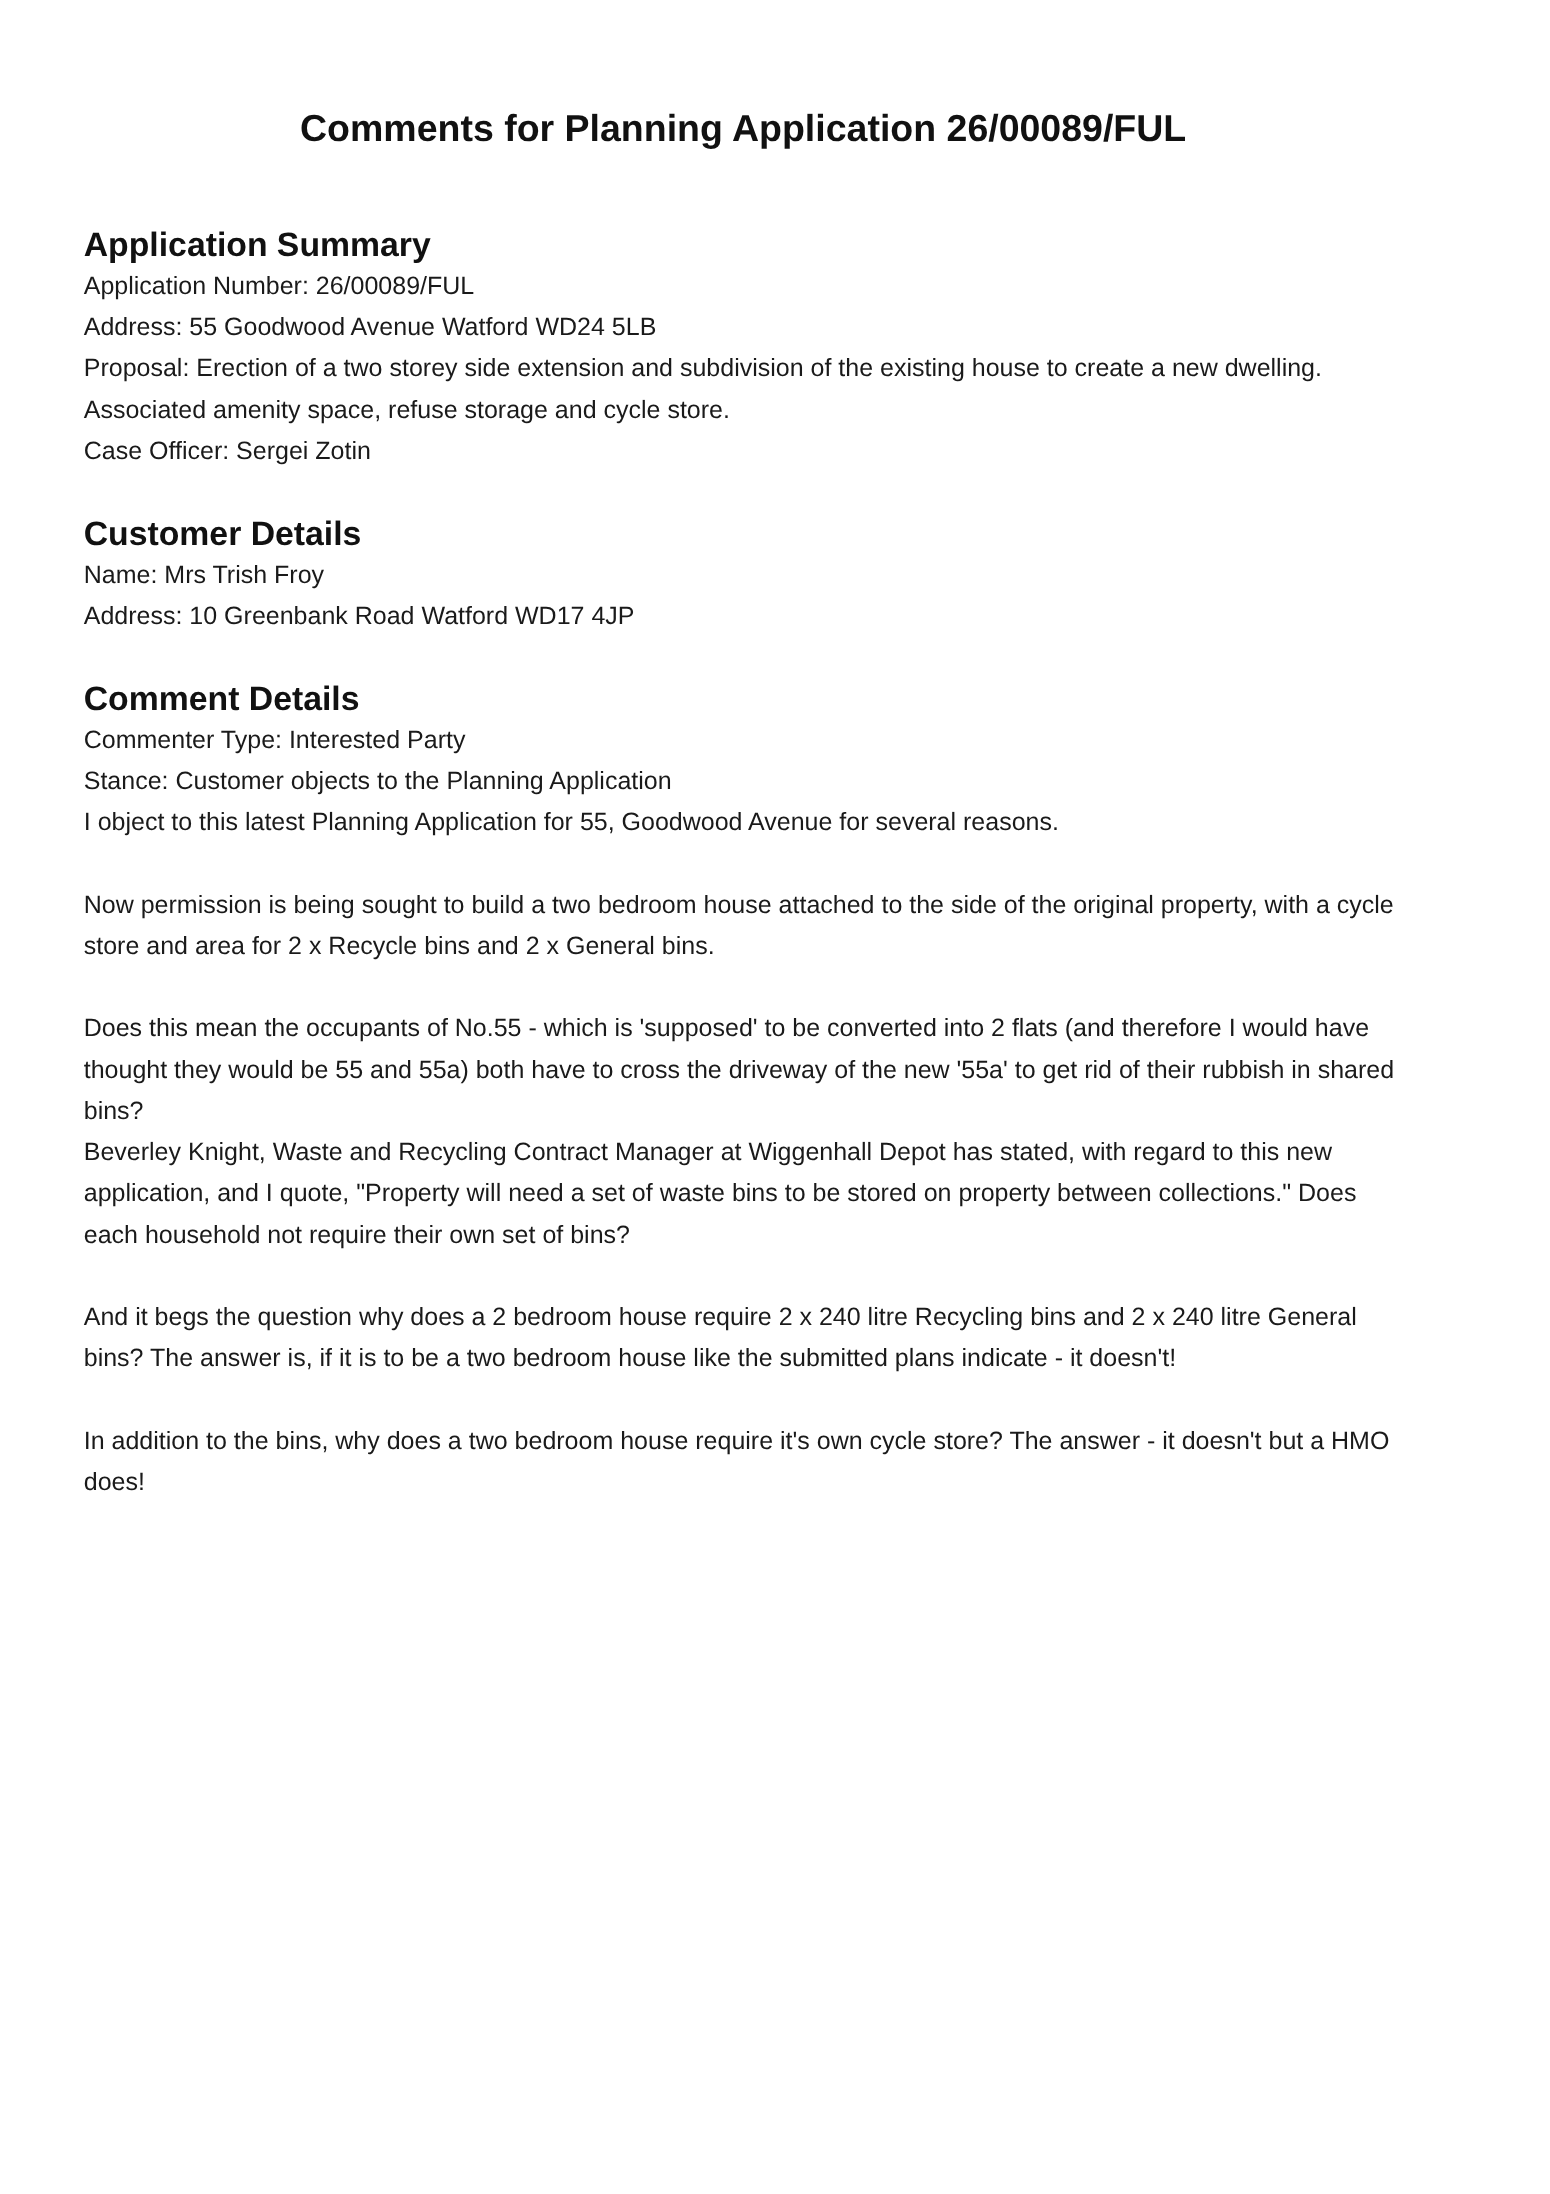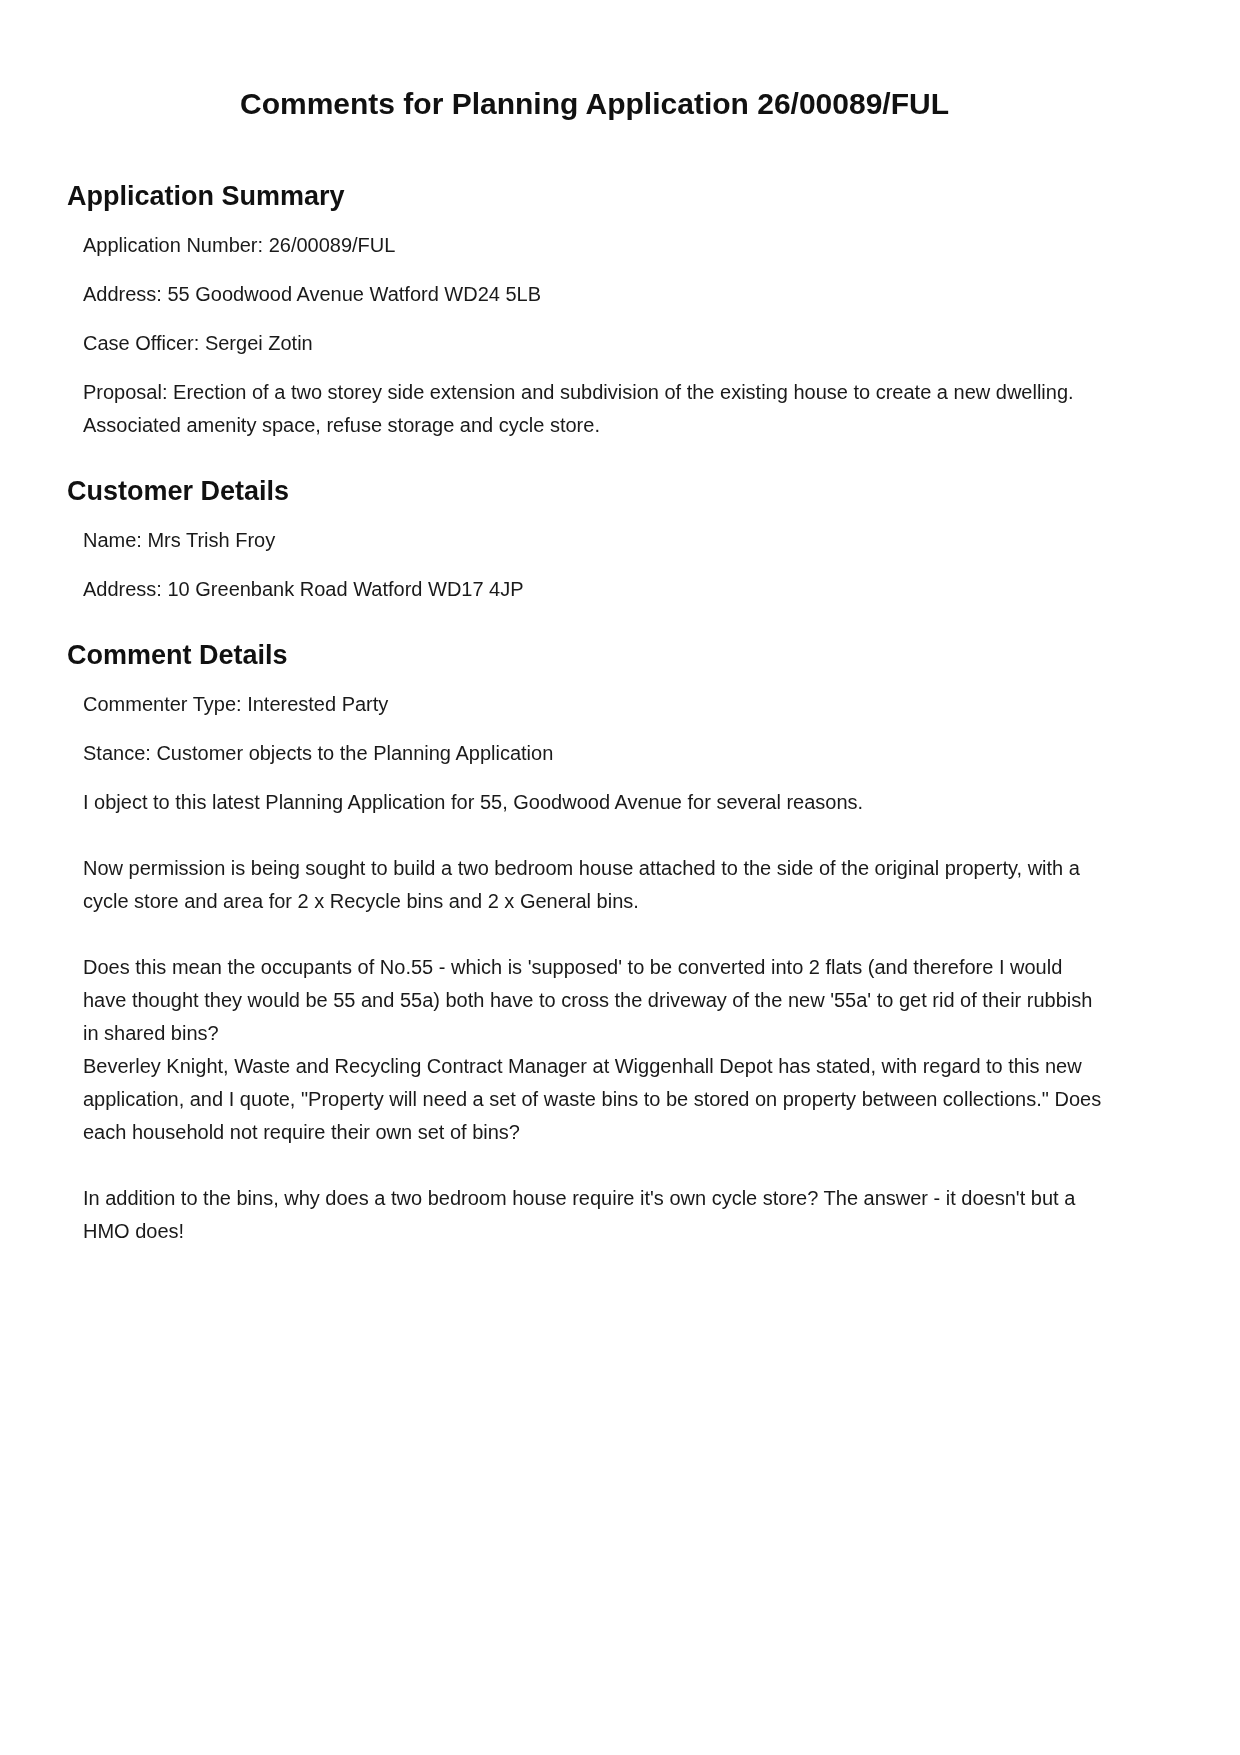--- a/index.html
+++ b/index.html
@@ -30,52 +30,53 @@
   .sec-heading {
     font-size: 27px;
     font-weight: bold;
     line-height: 33px;
     margin: 0;
     color: #111111;
   }
   .line, .para {
     font-size: 20px;
     line-height: 33px;
-    margin: 16px;
+    margin: 0;
     white-space: pre-line;
     color: #1a1a1a;
   }
   .para { margin-top: 33px; }
 </style>
 </head>
 <body>
 
 <div class="page">
 
   <h1 class="doc-title">Comments for Planning Application 26/00089/FUL</h1>
 
   <section class="first">
     <h2 class="sec-heading">Application Summary</h2>
     <p class="line">Application Number: 26/00089/FUL</p>
     <p class="line">Address: 55 Goodwood Avenue Watford WD24 5LB</p>
+    <p class="line">Proposal: Erection of a two storey side extension and subdivision of the existing house to create a new dwelling. Associated amenity space, refuse storage and cycle store.</p>
     <p class="line">Case Officer: Sergei Zotin</p>
-    <p class="line">Proposal: Erection of a two storey side extension and subdivision of the existing house to create a new dwelling. Associated amenity space, refuse storage and cycle store.</p>
   </section>
 
   <section>
     <h2 class="sec-heading">Customer Details</h2>
     <p class="line">Name: Mrs Trish Froy</p>
     <p class="line">Address: 10 Greenbank Road Watford WD17 4JP</p>
   </section>
 
   <section>
     <h2 class="sec-heading">Comment Details</h2>
     <p class="line">Commenter Type: Interested Party</p>
     <p class="line">Stance: Customer objects to the Planning Application</p>
     <p class="line">I object to this latest Planning Application for 55, Goodwood Avenue for several reasons.</p>
 
     <p class="para">Now permission is being sought to build a two bedroom house attached to the side of the original property, with a cycle store and area for 2 x Recycle bins and 2 x General bins.</p>
     <p class="para">Does this mean the occupants of No.55 - which is 'supposed' to be converted into 2 flats (and therefore I would have thought they would be 55 and 55a) both have to cross the driveway of the new '55a' to get rid of their rubbish in shared bins?
 Beverley Knight, Waste and Recycling Contract Manager at Wiggenhall Depot has stated, with regard to this new application, and I quote, "Property will need a set of waste bins to be stored on property between collections." Does each household not require their own set of bins?</p>
+    <p class="para">And it begs the question why does a 2 bedroom house require 2 x 240 litre Recycling bins and 2 x 240 litre General bins? The answer is, if it is to be a two bedroom house like the submitted plans indicate - it doesn't!</p>
     <p class="para">In addition to the bins, why does a two bedroom house require it's own cycle store? The answer - it doesn't but a HMO does!</p>
   </section>
 
 </div>
 
 </body></html>

